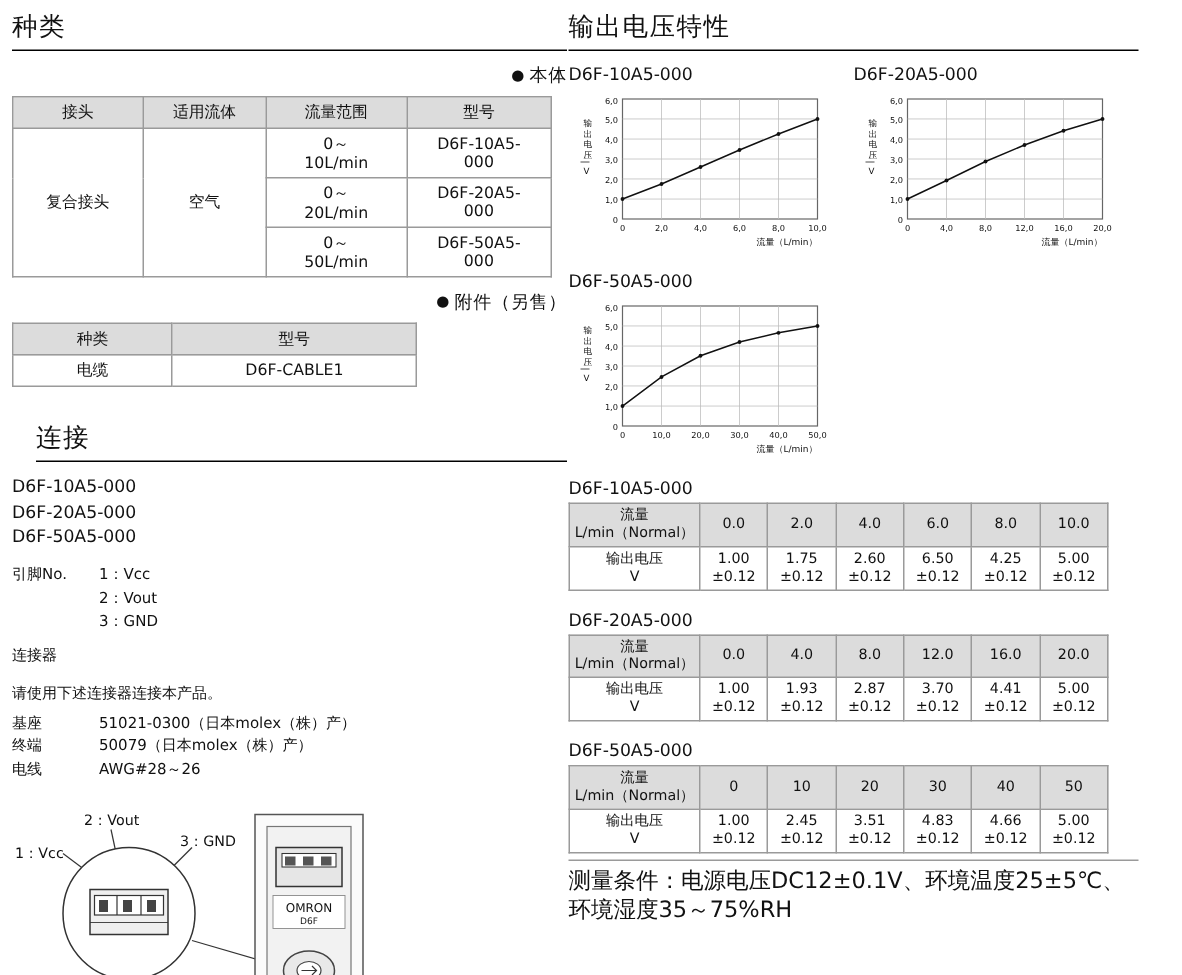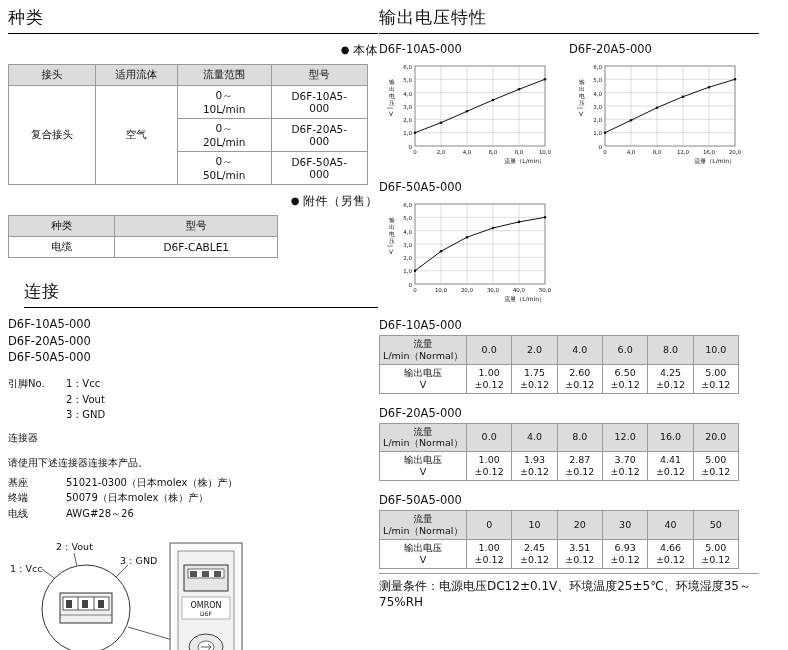--- a/index.html
+++ b/index.html
@@ -129,21 +129,21 @@
     line-height: 1.25;
   }
   table.spec th.hdr-label, table.spec td.row-label {
     width: 82px;
   }
   table.spec thead th {
     background: #dcdcdc;
   }
   table.spec .two-line span { display: block; }
   .cond {
-    font-size: 12px;
+    font-size: 15px;
     margin-top: 6px;
     border-top: 0;
   }
   .cond-rule {
     border-top: 1px solid #9a9a9a;
     margin-top: 4px;
     padding-top: 4px;
   }
   
   .draw-area {
@@ -585,21 +585,21 @@
           </td>
           <td class="two-line">
             <span>2.45</span>
             <span>±0.12</span>
           </td>
           <td class="two-line">
             <span>3.51</span>
             <span>±0.12</span>
           </td>
           <td class="two-line">
-            <span>6.93</span>
+            <span>4.83</span>
             <span>±0.12</span>
           </td>
           <td class="two-line">
             <span>4.66</span>
             <span>±0.12</span>
           </td>
           <td class="two-line">
             <span>5.00</span>
             <span>±0.12</span>
           </td>

